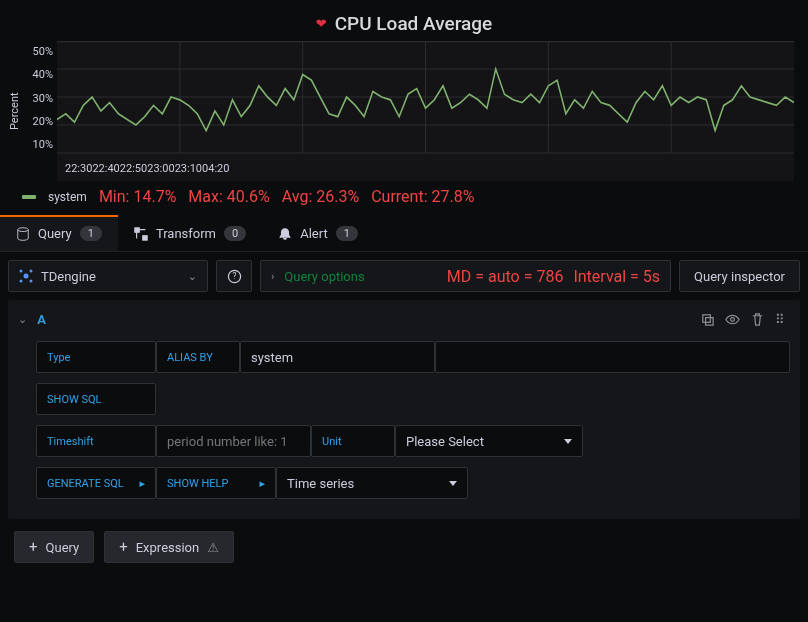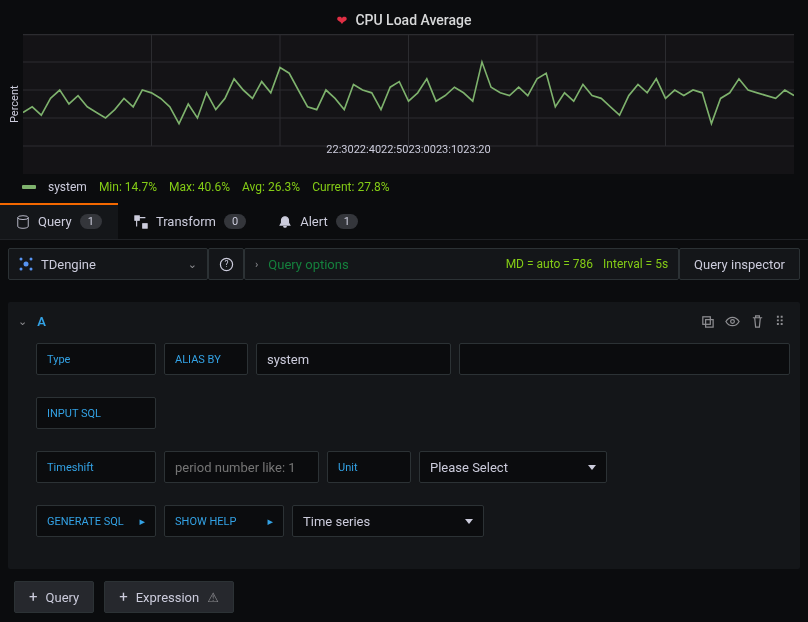--- a/index.html
+++ b/index.html
@@ -1,50 +1,50 @@
 <!DOCTYPE html>
 <html><head>
 <meta charset="utf-8">
 <style>
   *{box-sizing:border-box;margin:0;padding:0;font-family:-apple-system,BlinkMacSystemFont,"Segoe UI",Roboto,sans-serif}
   body{background:#0b0c0e;color:#ccccdc;width:808px;height:622px;overflow:hidden;font-size:13px}
   .panel{padding:6px 6px 0 6px}
   .chart-title{display:flex;align-items:center;justify-content:center;gap:8px;padding:6px 0}
   .heart{color:#e02f44;font-size:13px}
-  .title-text{color:#d8d9da;font-size:14px;font-weight:500}
+  .title-text{color:#d8d9da;font-size:19px;font-weight:500}
   .chart-wrap{display:flex;height:140px}
   .ylabel{writing-mode:vertical-rl;transform:rotate(180deg);color:#ccccdc;font-size:11px;text-align:center;padding:0 2px}
   .ytick-col{display:flex;flex-direction:column;justify-content:space-between;padding:4px 4px 30px 4px;font-size:11px;color:#ccccdc;text-align:right;width:34px}
   .plot{flex:1;position:relative;margin-right:8px}
   .plot svg{width:100%;height:100%}
-  .xticks{display:flex;justify-content:center;position:absolute;left:0;right:0;bottom:18px;font-size:11px;color:#ccccdc;padding:0 8px}
+  .xticks{display:flex;justify-content:flex-start;position:absolute;left:0;right:0;bottom:6px;font-size:11px;color:#ccccdc;padding:0 8px}
   .legend{display:flex;gap:12px;align-items:center;padding:6px 16px 10px 16px;font-size:12px;color:#ccccdc}
   .swatch{width:14px;height:4px;background:#7eb26d;border-radius:1px;display:inline-block}
   .tabs-bar{display:flex;border-bottom:1px solid #202226}
   .tab{display:flex;align-items:center;gap:8px;padding:10px 16px;color:#ccccdc;cursor:pointer;position:relative}
   .tab.active{background:#141619}
   .tab.active::before{content:"";position:absolute;top:-1px;left:0;right:0;height:2px;background:linear-gradient(90deg,#f46800,#f46800)}
   .badge{background:#34363b;color:#ccccdc;border-radius:10px;padding:1px 8px;font-size:11px;min-width:18px;text-align:center}
   .tab-ico{width:14px;height:14px;fill:#ccccdc;stroke:#ccccdc}
   .body{padding:8px;background:#0b0c0e}
-  .row{display:flex;align-items:flex-end;margin-bottom:22px}
+  .row{display:flex;align-items:flex-end;gap:8px;margin-bottom:8px}
   .ds-select{display:flex;align-items:center;gap:8px;background:#141619;border:1px solid #2c3235;border-radius:2px;padding:6px 10px;width:200px;height:32px;justify-content:space-between}
   .ds-left{display:flex;align-items:center;gap:8px}
   .btn{background:#141619;border:1px solid #2c3235;border-radius:2px;height:32px;display:flex;align-items:center;justify-content:center;color:#ccccdc;cursor:pointer}
   .btn.icon{width:36px}
   .qopts{flex:1;background:#141619;border:1px solid #2c3235;border-radius:2px;height:32px;display:flex;align-items:center;padding:0 10px;gap:10px}
   .blue{color:#15803d}
-  .muted{color:#84cc16;font-size:12px}
+  .muted{color:#ef4444;font-size:16px}
   .query-box{background:#141619;border-radius:2px;padding:12px 10px 10px 10px}
   .qhead{display:flex;align-items:center;justify-content:space-between;margin-bottom:14px}
   .qhead-left{display:flex;align-items:center;gap:10px}
   .ref{color:#33a2e5;font-weight:600}
   .qhead-icons{display:flex;gap:10px;color:#8e8e92}
   .qhead-icons svg,.qhead-icons span{width:15px;height:15px;cursor:pointer}
-  .frow{display:flex;align-items:center;gap:8px;margin-bottom:22px;padding-left:18px}
+  .frow{display:flex;align-items:center;margin-bottom:10px;padding-left:18px}
   .label{background:#0b0c0e;border:1px solid #2c3235;color:#33a2e5;font-size:11px;padding:0 10px;height:32px;display:flex;align-items:center;border-radius:2px;min-width:120px}
   .label.link{cursor:pointer;justify-content:space-between}
   .label.link .arrow{color:#33a2e5}
   .label.sm{min-width:84px}
   .label.plain{color:#ccccdc}
   .input,.select,.textish{background:#0b0c0e;border:1px solid #2c3235;color:#ccccdc;height:32px;padding:0 10px;border-radius:2px;font-size:13px}
   .select{display:flex;align-items:center;justify-content:space-between;gap:10px;min-width:150px;cursor:pointer}
   .caret-down{width:0;height:0;border-left:4px solid transparent;border-right:4px solid transparent;border-top:5px solid #ccccdc}
   .fullw{flex:1}
   .bottom-btns{display:flex;gap:10px;padding:12px 6px}
@@ -56,20 +56,27 @@
 </head>
 <body>
 
 <div class="panel">
   <div class="chart-title">
     <span class="heart">❤</span>
     <span class="title-text">CPU Load Average</span>
   </div>
   <div class="chart-wrap">
     <div class="ylabel">Percent</div>
+    <div class="ytick-col">
+      <span>50%</span>
+      <span>40%</span>
+      <span>30%</span>
+      <span>20%</span>
+      <span>10%</span>
+    </div>
     <div class="plot">
       <svg viewBox="0 0 720 120" preserveAspectRatio="none">
         <rect x="0" y="0" width="720" height="120" fill="#141316"></rect>
         <g stroke="#2c2c30" stroke-width="1">
           <line x1="0" y1="0.5" x2="720" y2="0.5"></line>
           <line x1="0" y1="24" x2="720" y2="24"></line>
           <line x1="0" y1="48" x2="720" y2="48"></line>
           <line x1="0" y1="72" x2="720" y2="72"></line>
           <line x1="0" y1="96" x2="720" y2="96"></line>
           <line x1="120" y1="0" x2="120" y2="96"></line>
@@ -79,21 +86,21 @@
           <line x1="600" y1="0" x2="600" y2="96"></line>
         </g>
         <polyline id="series-line" fill="none" stroke="#7eb26d" stroke-width="1.5" points="0.0,67.2 8.6,62.4 17.1,69.6 25.7,55.2 34.3,48.0 42.9,60.0 51.4,52.8 60.0,62.4 68.6,67.2 77.1,72.0 85.7,64.8 94.3,55.2 102.9,62.4 111.4,48.0 120.0,50.4 128.6,55.2 137.1,62.4 145.7,76.8 154.3,60.0 162.9,72.0 171.4,50.4 180.0,64.8 188.6,55.2 197.1,38.4 205.7,48.0 214.3,55.2 222.9,40.8 231.4,50.4 240.0,28.8 248.6,33.6 257.1,48.0 265.7,62.4 274.3,64.8 282.9,48.0 291.4,55.2 300.0,64.8 308.6,43.2 317.1,48.0 325.7,50.4 334.3,64.8 342.9,45.6 351.4,40.8 360.0,57.6 368.6,50.4 377.1,38.4 385.7,57.6 394.3,52.8 402.9,45.6 411.4,50.4 420.0,57.6 428.6,24.0 437.1,45.6 445.7,50.4 454.3,52.8 462.9,45.6 471.4,52.8 480.0,38.4 488.6,33.6 497.1,62.4 505.7,50.4 514.3,57.6 522.9,43.2 531.4,52.8 540.0,55.2 548.6,62.4 557.1,69.6 565.7,52.8 574.3,43.2 582.9,50.4 591.4,38.4 600.0,55.2 608.6,48.0 617.1,52.8 625.7,48.0 634.3,50.4 642.9,76.8 651.4,55.2 660.0,50.4 668.6,38.4 677.1,48.0 685.7,50.4 694.3,52.8 702.9,55.2 711.4,48.0 720.0,52.8"></polyline>
       </svg>
       <div class="xticks">
         <span>22:30</span>
         <span>22:40</span>
         <span>22:50</span>
         <span>23:00</span>
         <span>23:10</span>
-        <span>23:20</span>
+        <span>04:20</span>
       </div>
     </div>
   </div>
   <div class="legend">
     <span class="swatch"></span>
     <span>system</span>
     <span class="muted"><span>Min:</span> <span>14.7%</span></span>
     <span class="muted"><span>Max:</span> <span>40.6%</span></span>
     <span class="muted"><span>Avg:</span> <span>26.3%</span></span>
     <span class="muted"><span>Current:</span> <span>27.8%</span></span>
@@ -188,21 +195,21 @@
         </div>
       <div class="label sm">
           <span>ALIAS BY</span>
         </div>
       <input class="input aliasinput" value="system" style="">
       <div class="input" style="flex:1;background:#0b0c0e;border-color:#2c3235"></div>
     </div>
 
     <div class="frow">
       <div class="label">
-          <span>INPUT SQL</span>
+          <span>SHOW SQL</span>
         </div>
     </div>
 
     <div class="frow">
       <div class="label">
           <span>Timeshift</span>
         </div>
       <input class="input" style="width: 155px;" placeholder="period number like: 1">
       <div class="label sm">
           <span>Unit</span>

